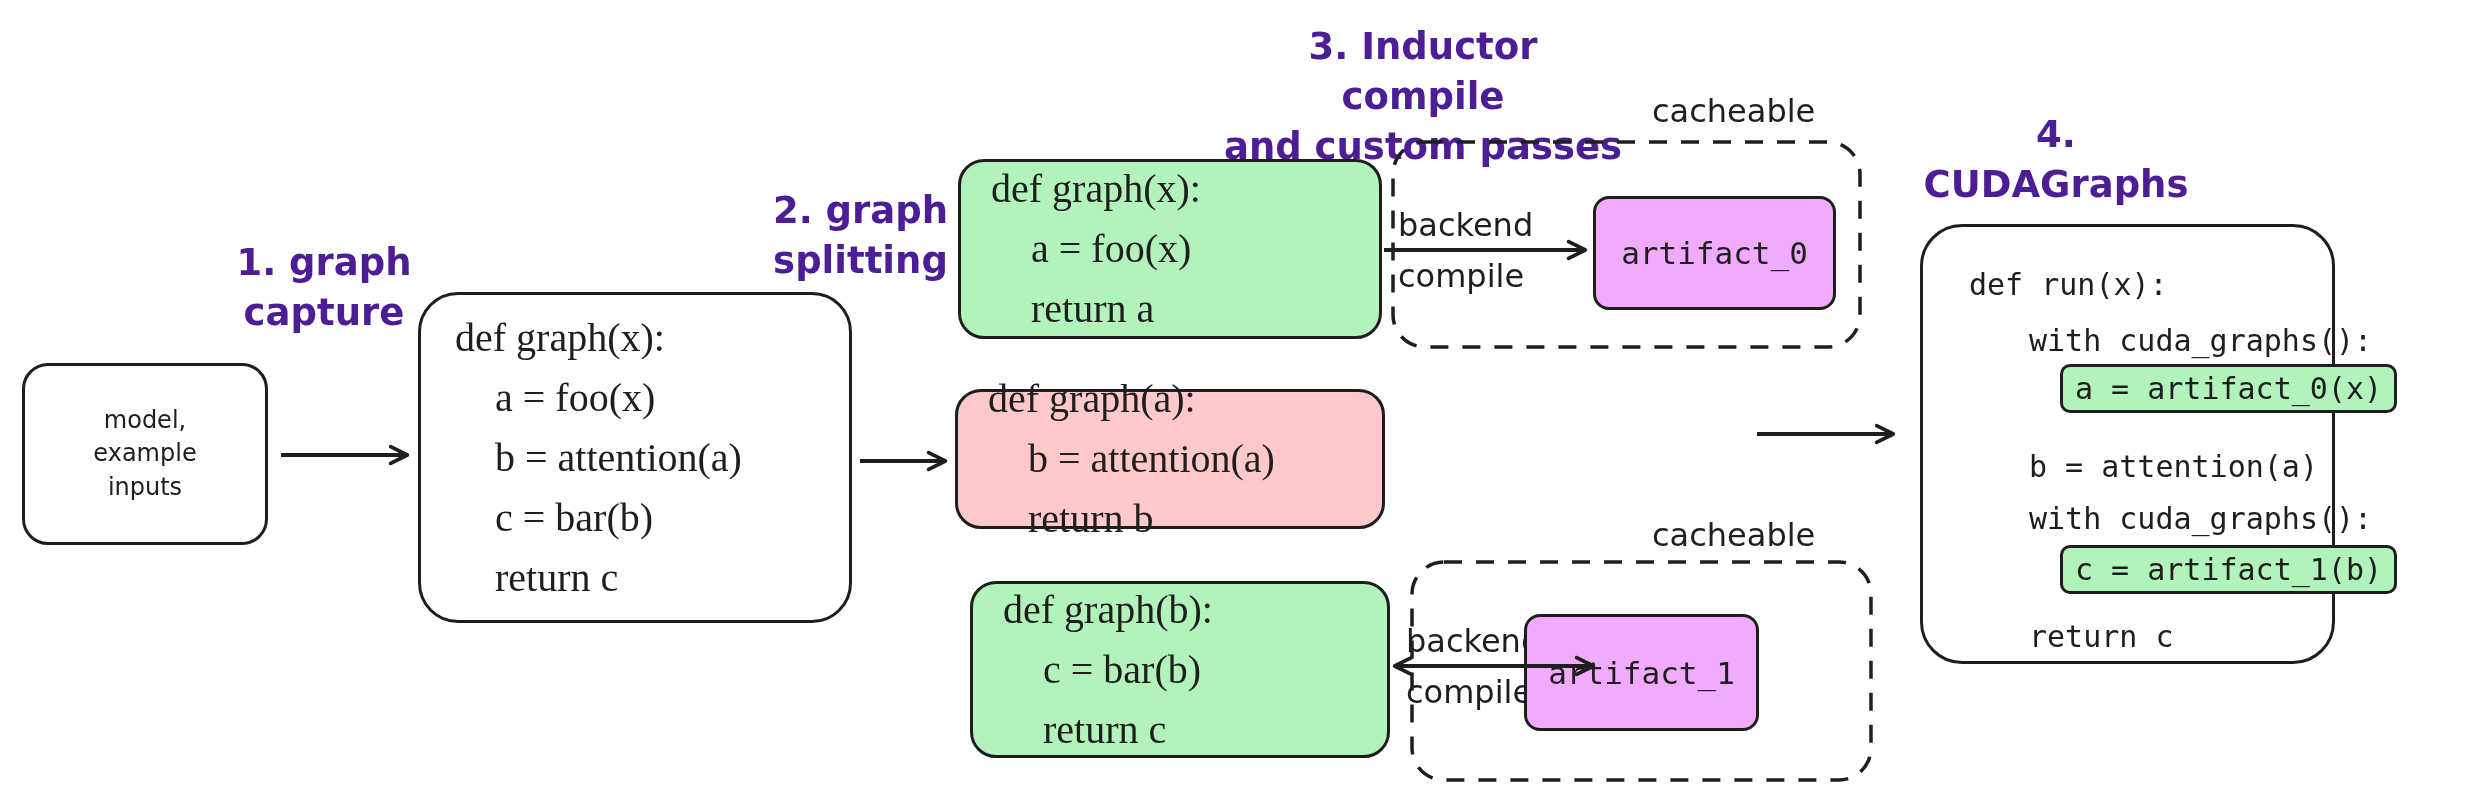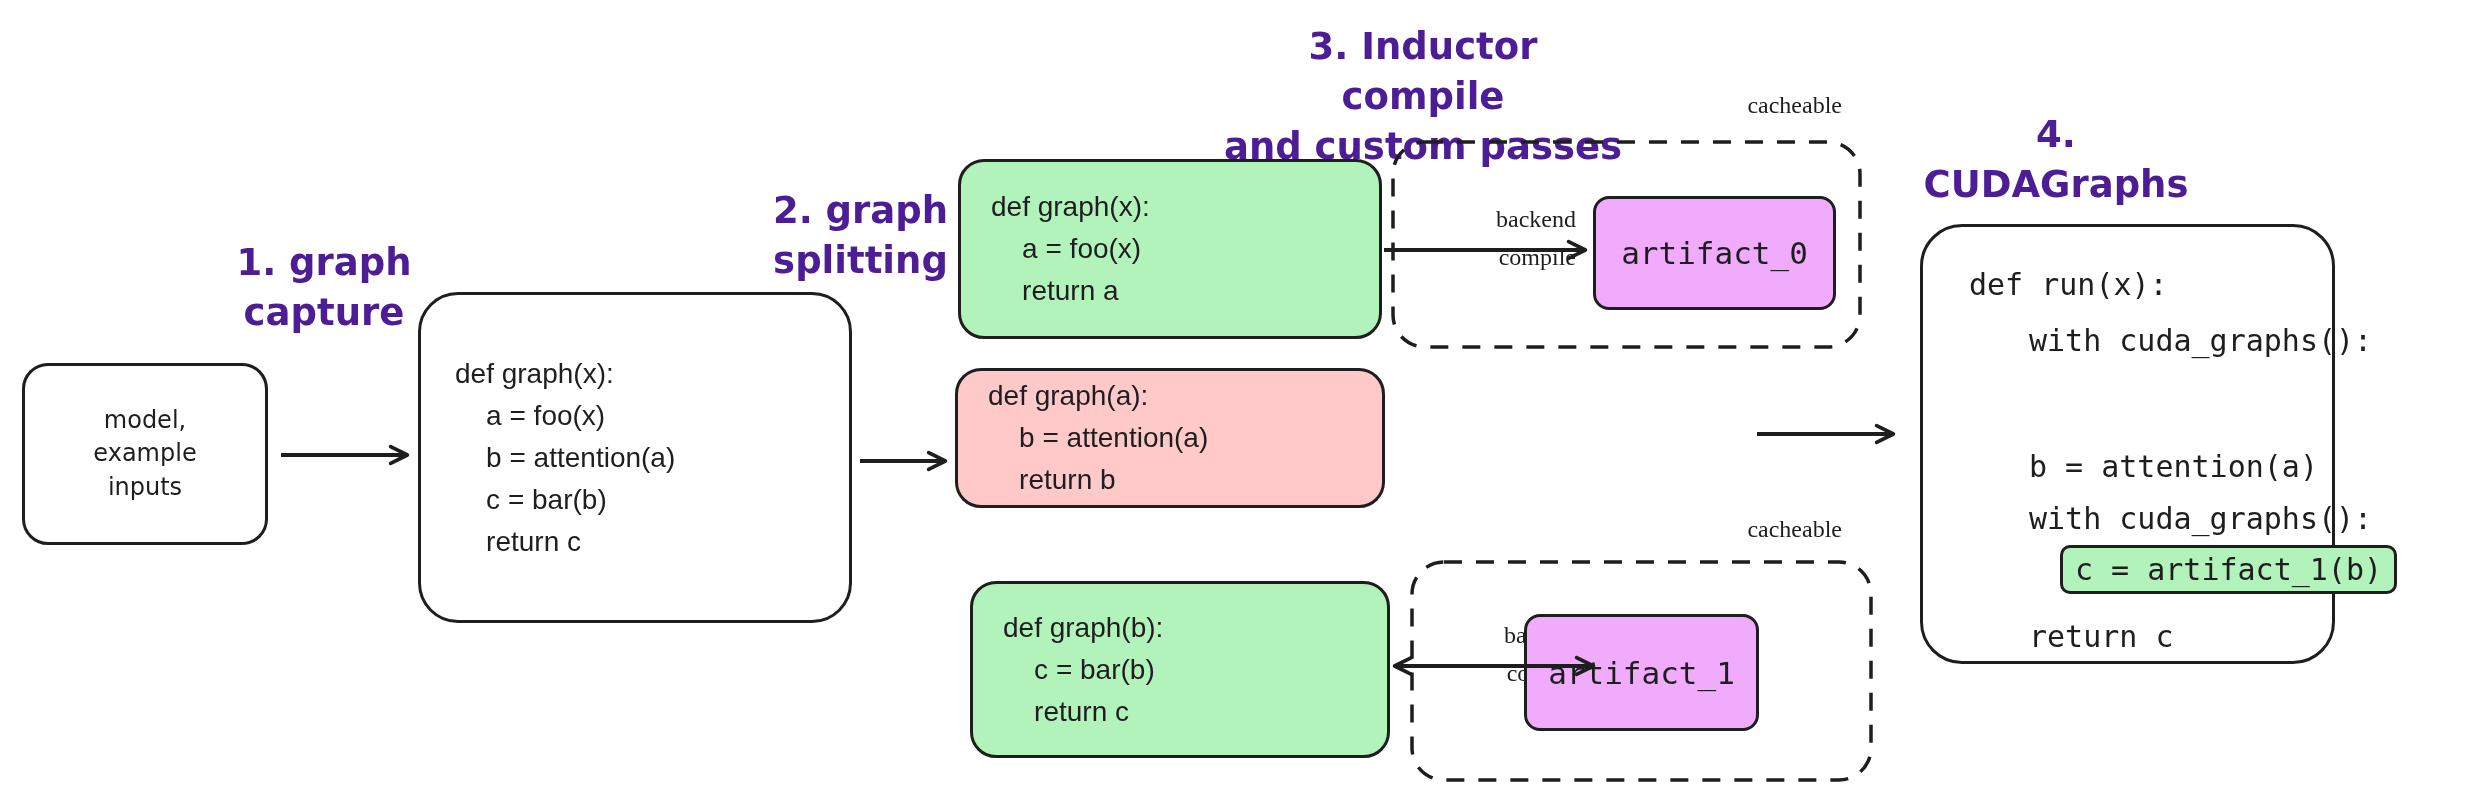--- a/index.html
+++ b/index.html
@@ -10,29 +10,29 @@
   }
   .blue-label {
     position:absolute; color:#4c1d95; font-size:37px; font-weight:600;
     text-align:center; white-space:pre-line; line-height:1.35;
   }
   .node {
     position:absolute; border:3.5px solid #1e1e1e; background:#ffffff;
     display:flex; align-items:center;
   }
   .green { background:#b2f2bb; }
-  .pink  { background:#ffc9c9; }
+  .pink  { background:#ffc9c9;margin-top:21px; }
   .code {
-    font-family:Liberation Sans, sans-serif;
-    font-size:28px; line-height:1.5; white-space:pre;
+    font-family:Liberation Serif, serif;
+    font-size:40px; line-height:1.5; white-space:pre;
   }
   .plain { font-size:24px; line-height:1.4; text-align:center; white-space:pre-line; width:100%; }
   .small-label {
-    position:absolute; font-size:24px; text-align:right;
-    white-space:pre-line; line-height:1.6;font-family:Liberation Serif, serif;
+    position:absolute; font-size:32px; text-align:left;
+    white-space:pre-line; line-height:1.6;
   }
   .artifact {
     position:absolute; border:3.5px solid #1e1e1e; background:#f0abfc; border-radius:16px;
     display:flex; align-items:center; justify-content:center;
     font-family:"DejaVu Sans Mono","Liberation Mono",monospace; font-size:31px;
   }
   .wrapline {
     position:absolute; font-family:"DejaVu Sans Mono","Liberation Mono",monospace;
     font-size:30px; white-space:pre;
   }
@@ -93,20 +93,21 @@
   <div class="artifact" style="left:1593px; top:196px; width:243px; height:114px;">artifact_0</div>
 
   <div class="small-label" style="left:1652px; top:510px; width:190px;">cacheable</div>
   <div class="small-label" style="left:1406px; top:616px; width:178px;">backend
 compile</div>
   <div class="artifact" style="left:1524px; top:614px; width:235px; height:117px;">artifact_1</div>
 
   <div class="node" style="left:1920px; top:224px; width:415px; height:440px; border-radius:42px; display:block;">
     <div class="wrapline" style="left:46px; top:40px;">def run(x):</div>
     <div class="wrapline" style="left:106px; top:96px;">with cuda_graphs():</div>
+    <div class="hl" style="left:137px; top:137px;">a = artifact_0(x)</div>
     <div class="wrapline" style="left:106px; top:222px;">b = attention(a)</div>
     <div class="wrapline" style="left:106px; top:274px;">with cuda_graphs():</div>
     <div class="hl" style="left:137px; top:318px;">c = artifact_1(b)</div>
     <div class="wrapline" style="left:106px; top:392px;">return c</div>
   </div>
 
   <svg class="overlay" width="2474" height="794" viewBox="0 0 2474 794">
     <defs>
       <marker id="head" viewBox="0 0 20 20" refX="15" refY="10" markerWidth="7" markerHeight="7" orient="auto-start-reverse">
         <path d="M4 4 L16 10 L4 16" fill="none" stroke="#1e1e1e" stroke-width="2.6" stroke-linecap="round" stroke-linejoin="round"></path>

